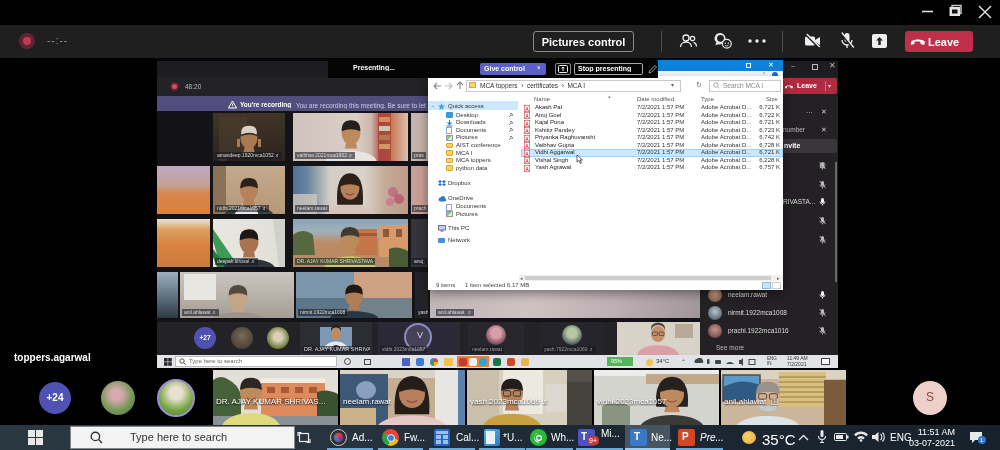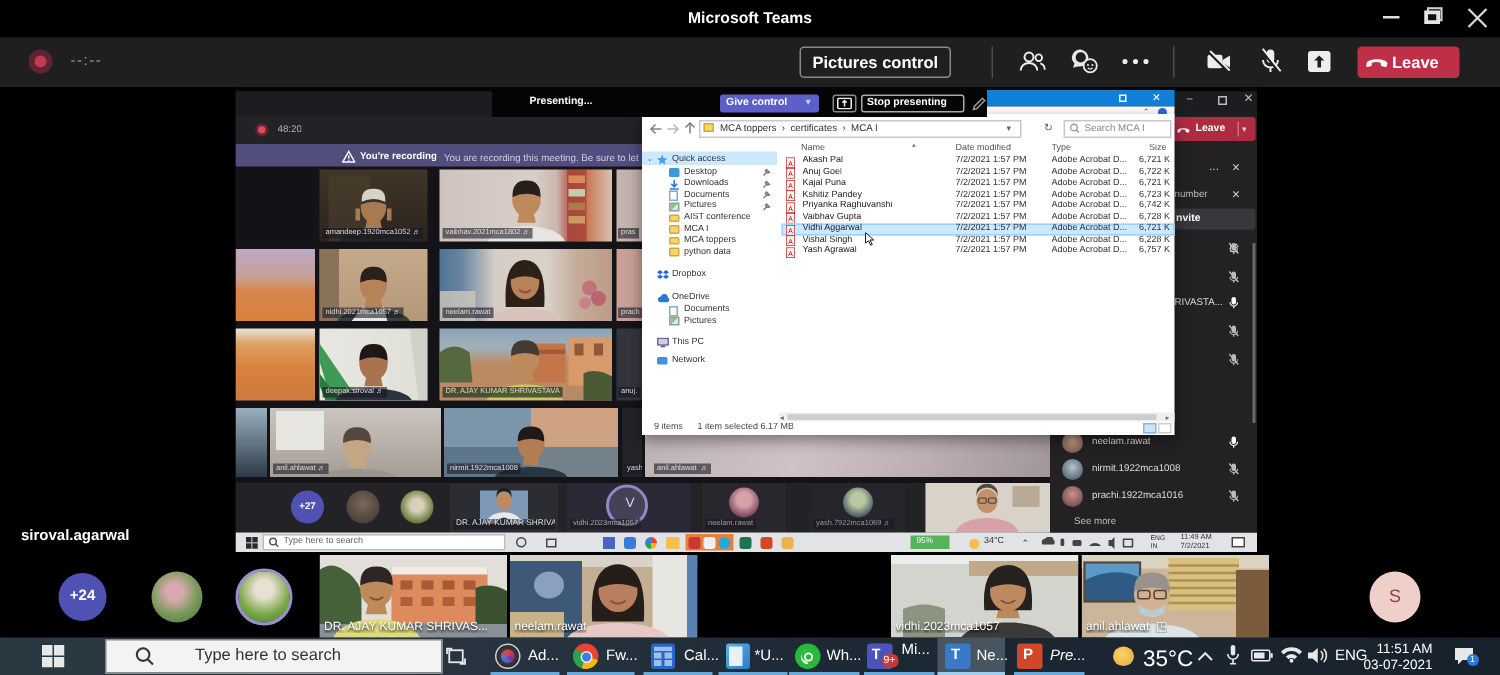--- a/index.html
+++ b/index.html
@@ -2,28 +2,27 @@
 <html><head>
 <meta charset="utf-8">
 <style>
 html,body{margin:0;padding:0;background:#000;}
 *{box-sizing:border-box;}
 #app{position:relative;width:1000px;height:450px;overflow:hidden;font-family:"Liberation Sans",sans-serif;background:#000;}
 .abs{position:absolute;}
 .lbl{position:absolute;color:#fff;white-space:nowrap;overflow:hidden;}
 .vt{position:absolute;overflow:hidden;background:#17161a;}
 .vl{position:absolute;left:2px;bottom:2px;font-size:5px;line-height:7px;color:#ddd;background:rgba(25,25,35,.6);padding:0 2px;white-space:nowrap;max-width:95%;overflow:hidden;}
-.fl{position:absolute;left:3px;bottom:3px;font-size:7px;line-height:9px;color:#fff;text-shadow:0 1px 2px #000;white-space:nowrap;overflow:hidden;}
+.fl{position:absolute;left:3px;bottom:19px;font-size:7px;line-height:9px;color:#fff;text-shadow:0 1px 2px #000;white-space:nowrap;overflow:hidden;}
 </style>
 </head>
 <body>
 <div id="app">
 
 <div class="abs" style="left:0;top:0;width:1000px;height:25px;background:#000;"></div>
-<div class="lbl" style="left:0;top:6px;width:1000px;text-align:center;font-size:10.5px;font-weight:700;">Microsoft Teams</div>
 <svg class="abs" style="left:905px;top:0;" width="95" height="25" viewBox="0 0 95 25">
  <line x1="17" y1="11.5" x2="28" y2="11.5" stroke="#e0e0e0" stroke-width="1.6"></line>
  <rect x="47" y="5.5" width="9" height="8" fill="none" stroke="#cfcfcf" stroke-width="1.4"></rect>
  <rect x="45" y="7.5" width="9.5" height="8" fill="#e4e4e4" stroke="#e4e4e4" stroke-width="1"></rect>
  <rect x="47" y="9.5" width="5.5" height="4" fill="#121212"></rect>
  <path d="M74 6 L86 18 M86 6 L74 18" stroke="#d8d8d8" stroke-width="1.5"></path>
 </svg>
 
 <div class="abs" style="left:0;top:25px;width:1000px;height:33px;background:#1f1f1f;"></div>
 <div class="abs" style="left:19px;top:33px;width:16px;height:16px;border-radius:50%;background:#5c2531;"></div>
@@ -570,21 +569,21 @@
       <div class="abs" style="left:97px;top:216px;width:246px;height:4px;background:#cdcdcd;"></div>
       <div class="lbl" style="left:92px;top:215px;font-size:5px;color:#666;">◂</div>
       <div class="lbl" style="left:349px;top:215px;font-size:5px;color:#666;">▸</div>
 
       <div class="lbl" style="left:8px;top:222px;font-size:6px;color:#444;">9 items</div>
       <div class="lbl" style="left:37px;top:222px;font-size:6px;color:#444;">1 item selected  6.17 MB</div>
       <div class="abs" style="left:334px;top:222px;width:9px;height:7px;background:#cce4f7;border:1px solid #88b8dd;"></div>
       <div class="abs" style="left:344px;top:222px;width:9px;height:7px;border:1px solid #ccc;"></div>
     </div>
   </div>
-  <div class="lbl" style="left:14px;top:294px;font-size:10px;font-weight:700;">siroval.agarwal</div>
+  <div class="lbl" style="left:14px;top:294px;font-size:10px;font-weight:700;">toppers.agarwal</div>
 </div>
 
 <div class="abs" id="strip" style="left:0;top:368px;width:836px;height:57px;background:#000;padding-left:48px;">
   <div class="abs" style="left:39px;top:14px;width:32px;height:32px;border-radius:50%;background:#4f52b2;"></div>
   <div class="lbl" style="left:39px;top:24px;width:32px;text-align:center;font-size:10px;font-weight:700;">+24</div>
   <div class="abs" style="left:101px;top:13px;width:34px;height:34px;border-radius:50%;background:radial-gradient(circle at 45% 40%,#d8a8b0 20%,#7a9a5a 55%,#4a6a3a);"></div>
   <div class="abs" style="left:157px;top:11px;width:38px;height:38px;border-radius:50%;border:2px solid #9a8fd0;background:radial-gradient(circle at 50% 35%,#e8e0d0 22%,#7ba848 60%,#3f7a30);"></div>
 
   <div class="vt" style="left:213px;top:2px;width:125px;height:55px;">
     <svg width="125" height="57" viewBox="0 0 125 57">
@@ -621,20 +620,38 @@
       <rect x="118" y="0" width="7" height="57" fill="#5a82b0"></rect>
       <path d="M36.9 57 C43.9 41.5 100.1 41.5 107.1 57 Z" fill="#e8c8c4"></path>
       <path d="M66.2 31.7 h11.7 l2.6 11.2 h-16.9 z" fill="#b77f5e"></path>
       <path d="M54.8 44.3 Q52.5 6.5 72.0 6.1 Q91.5 6.5 89.2 44.3 z" fill="#241d1a"></path>
       <ellipse cx="72" cy="24" rx="13" ry="14" fill="#b77f5e"></ellipse>
       <path d="M59.3 21.9 Q58.7 8.3 72.0 8.6 Q85.3 8.3 84.7 21.9 Q72.0 16.7 59.3 21.9 Z" fill="#241d1a"></path>
       <path d="M66.8 30.3 q5.2 4.2 10.4 0" stroke="#8a4a42" stroke-width="1.2" fill="none"></path>
     </svg>
     <div class="fl" style="font-size:8px;">neelam.rawat</div>
   </div>
+  <div class="vt" style="left:467px;top:2px;width:125px;height:55px;">
+    <svg width="125" height="57" viewBox="0 0 125 57">
+      <rect width="125" height="57" fill="#d8d0bе"></rect>
+      <rect width="125" height="57" fill="#d8d0be"></rect>
+      <rect x="0" y="0" width="32" height="57" fill="#c9bfaa"></rect>
+      <rect x="36" y="0" width="40" height="44" fill="#ece9e0"></rect>
+      <rect x="78" y="14" width="24" height="28" fill="#dcd8d0"></rect>
+      <path d="M100 0 h25 v57 h-25z" fill="#46433c"></path>
+      <rect x="100" y="0" width="25" height="12" fill="#55514a"></rect>
+      <path d="M15.3 57 C21.2 39.2 68.8 39.2 74.7 57 Z" fill="#c9a040"></path>
+      <path d="M40.0 30.1 h9.9 l2.2 10.4 h-14.3 z" fill="#b5825a"></path>
+      <ellipse cx="45" cy="23" rx="11" ry="13" fill="#b5825a"></ellipse>
+      <path d="M34.2 21.1 Q33.8 8.4 45.0 8.7 Q56.2 8.4 55.8 21.1 Q45.0 16.2 34.2 21.1 Z" fill="#221d1a"></path>
+      <rect x="36.4" y="20.7" width="7.3" height="5.5" rx="1.5" fill="none" stroke="#333" stroke-width="1"></rect>
+      <rect x="46.3" y="20.7" width="7.3" height="5.5" rx="1.5" fill="none" stroke="#333" stroke-width="1"></rect>
+    </svg>
+    <div class="fl" style="font-size:8px;">yash.2023mca1069 ♬</div>
+  </div>
   <div class="vt" style="left:594px;top:2px;width:125px;height:55px;">
     <svg width="125" height="57" viewBox="0 0 125 57">
       <rect width="125" height="57" fill="#d4d4ce"></rect>
       <rect x="0" y="0" width="125" height="6" fill="#ebedea"></rect>
       <rect x="52" y="4" width="73" height="10" fill="#c0a888"></rect>
       <path d="M8 36 q14-6 28 0 v21 H8z" fill="#8a9480"></path>
       <path d="M45.6 57 C52.1 40.9 103.9 40.9 110.4 57 Z" fill="#3a3a38"></path>
       <path d="M72.6 31.4 h10.8 l2.4 10.8 h-15.6 z" fill="#bd8a60"></path>
       <path d="M62.2 36.8 Q60.0 7.1 78.0 6.7 Q96.0 7.1 93.8 36.8 z" fill="#26211f"></path>
       <ellipse cx="78" cy="24" rx="12" ry="13.5" fill="#bd8a60"></ellipse>

